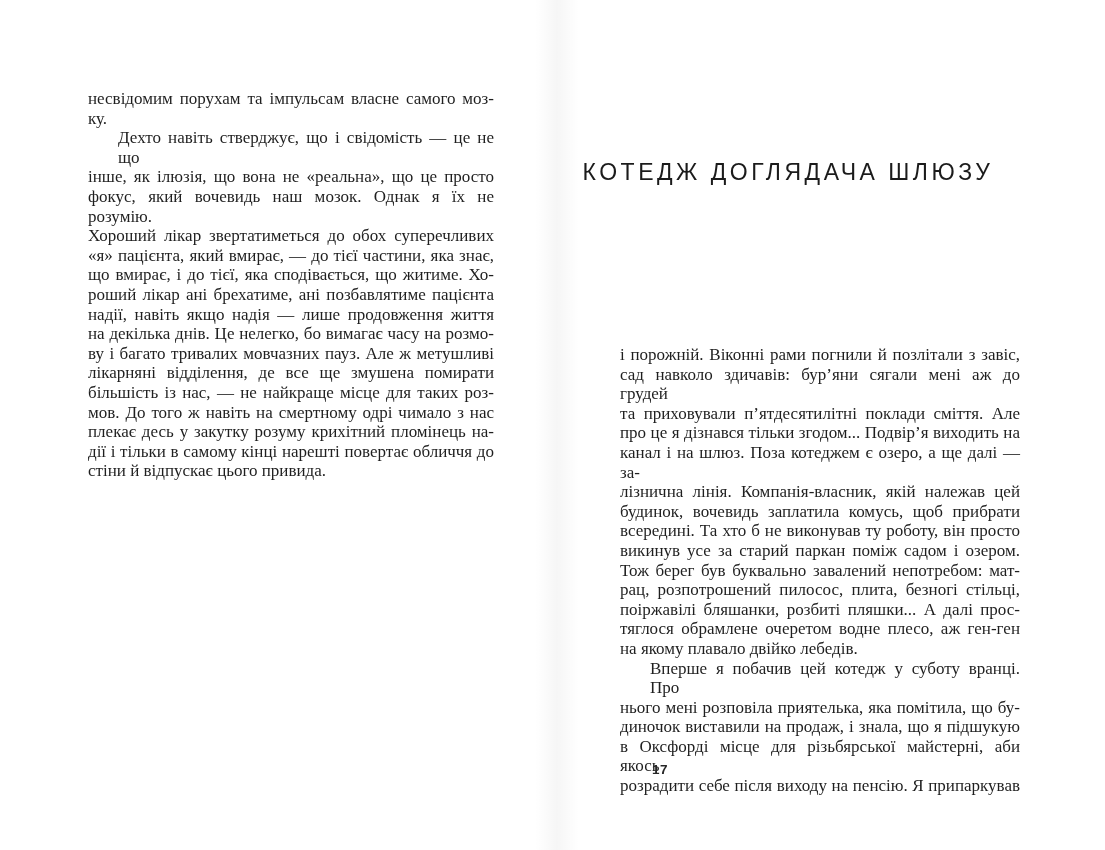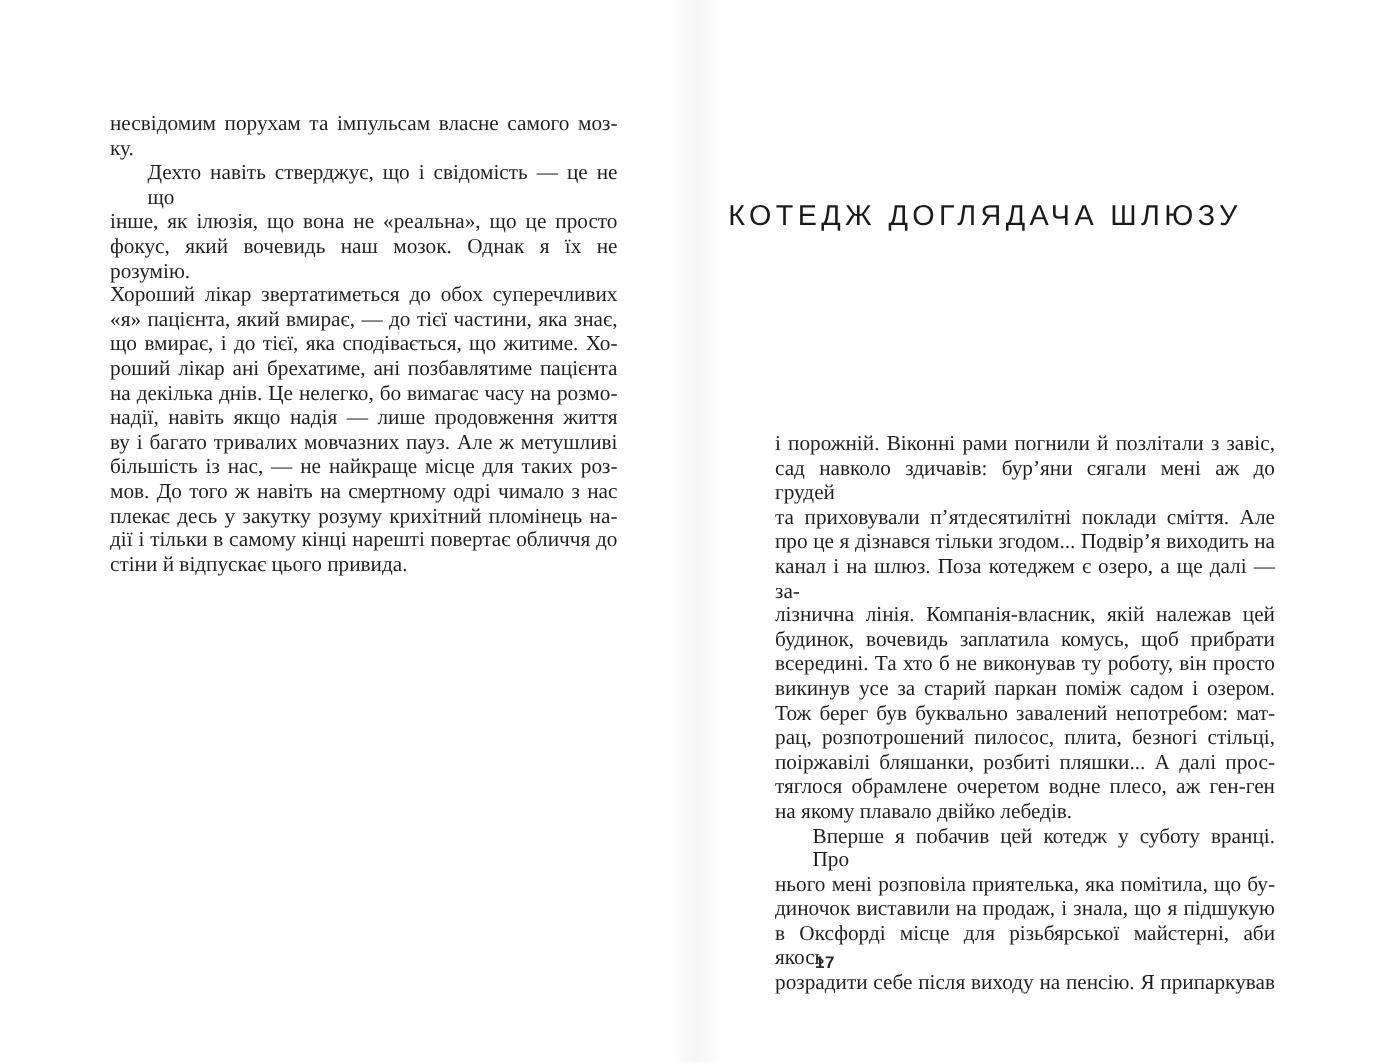--- a/index.html
+++ b/index.html
@@ -94,23 +94,24 @@
           <div class="line para-end">ку.</div>
         </div>
         <div class="paragraph">
           <div class="line indent">Дехто навіть стверджує, що і свідомість — це не що</div>
           <div class="line">інше, як ілюзія, що вона не «реальна», що це просто</div>
           <div class="line">фокус, який вочевидь наш мозок. Однак я їх не розумію.</div>
           <div class="line">Хороший лікар звертатиметься до обох суперечливих</div>
           <div class="line">«я» пацієнта, який вмирає, — до тієї частини, яка знає,</div>
           <div class="line">що вмирає, і до тієї, яка сподівається, що житиме. Хо-</div>
           <div class="line">роший лікар ані брехатиме, ані позбавлятиме пацієнта</div>
+          <div class="line">надії, навіть якщо надія — лише продовження життя</div>
           <div class="line">на декілька днів. Це нелегко, бо вимагає часу на розмо-</div>
-          <div class="line">надії, навіть якщо надія — лише продовження життя</div>
           <div class="line">ву і багато тривалих мовчазних пауз. Але ж метушливі</div>
+          <div class="line">лікарняні відділення, де все ще змушена помирати</div>
           <div class="line">більшість із нас, — не найкраще місце для таких роз-</div>
           <div class="line">мов. До того ж навіть на смертному одрі чимало з нас</div>
           <div class="line">плекає десь у закутку розуму крихітний пломінець на-</div>
           <div class="line">дії і тільки в самому кінці нарешті повертає обличчя до</div>
           <div class="line para-end">стіни й відпускає цього привида.</div>
         </div>
       </div>
   </div>
 
   <div>

